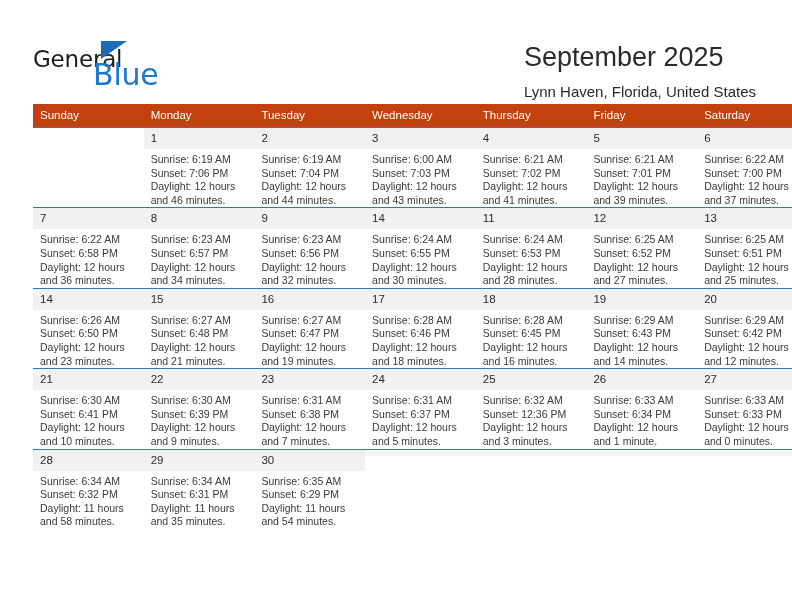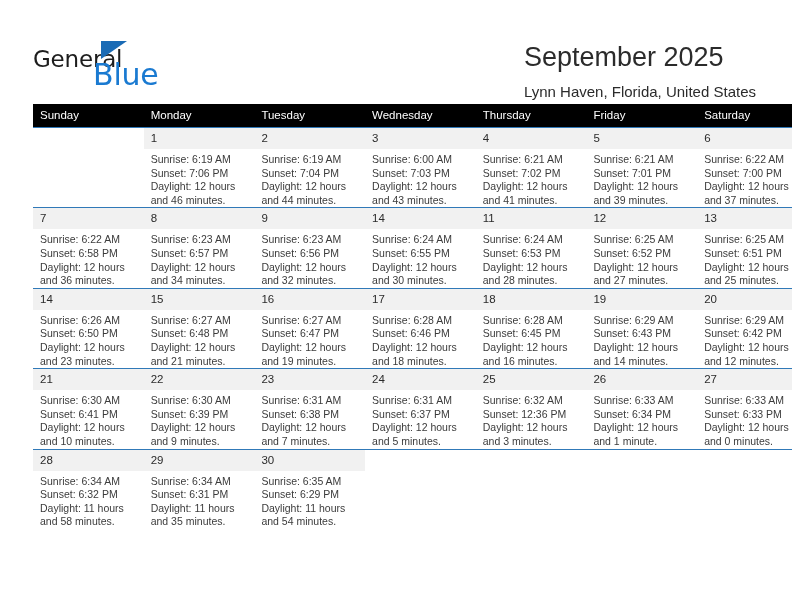--- a/index.html
+++ b/index.html
@@ -87,21 +87,21 @@
   
   .calendar {
     position: absolute;
     left: 33px;
     top: 104px;
     width: 726px;
     border-collapse: collapse;
     table-layout: fixed;
   }
   .calendar th {
-    background: #000000;
+    background: #c2410c;
     color: #ffffff;
     font-size: 11.5px;
     font-weight: normal;
     text-align: left;
     padding: 5px 0 6px 7px;
     height: 12px;
     width: 103.7px;
     border: none;
   }
   .calendar td {

